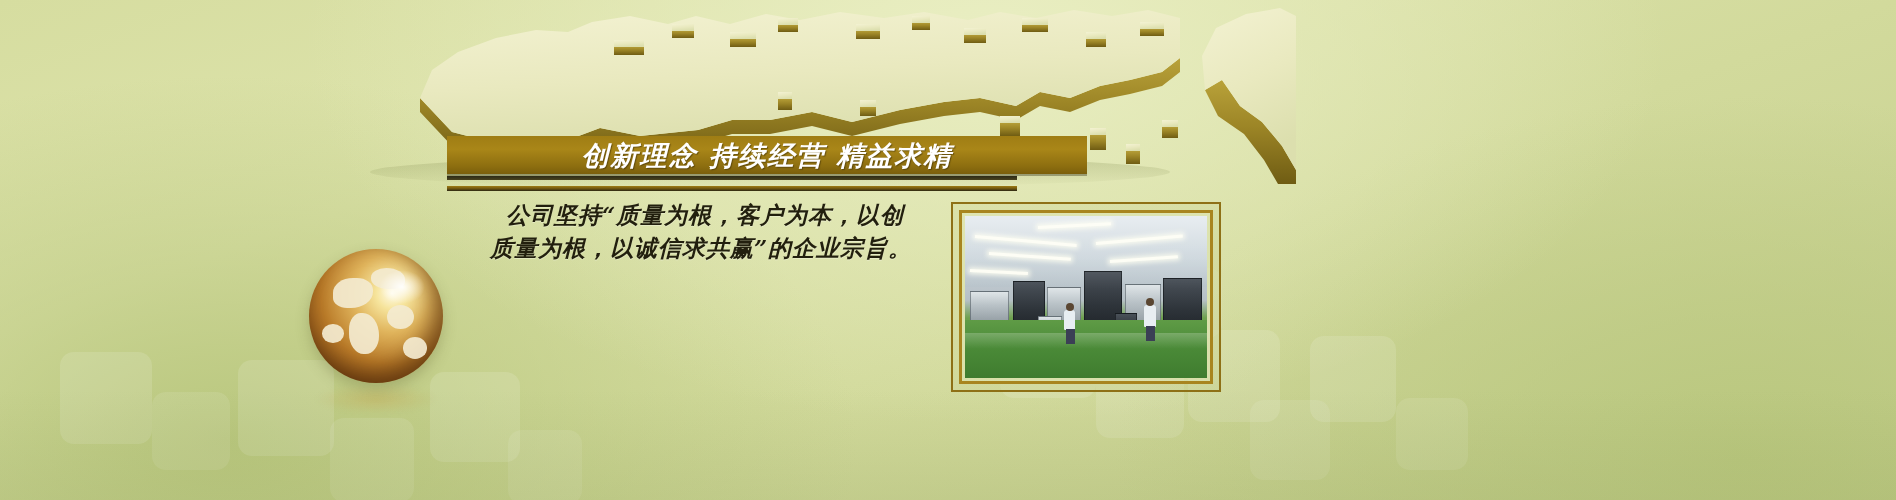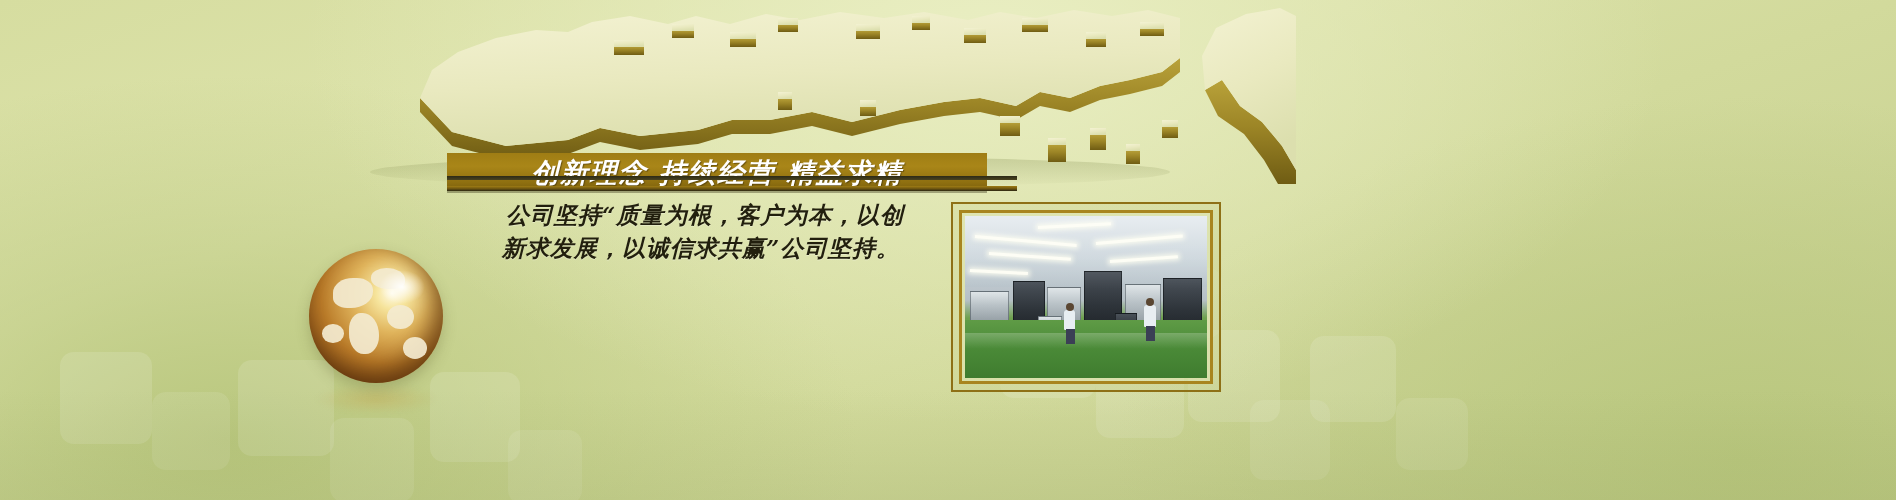--- a/index.html
+++ b/index.html
@@ -33,24 +33,24 @@
     left:300px; top:-6px;
     width:1000px; height:200px;
     pointer-events:none;
   }
   .map-wrap svg { width:100%; height:100%; display:block; }
 
   
   .headline-bar {
     position:absolute;
     left:447px; top:136px;
-    width:540px; height:38px;
+    width:640px; height:38px;
     background:linear-gradient(180deg,#9f7d14 0%, #a98618 35%, #8e6f10 78%, #7b5f0c 100%);
     box-shadow:0 2px 0 rgba(40,34,10,0.35);
-    display:flex; align-items:center; justify-content:center;margin-top:17px;
+    display:flex; align-items:center; justify-content:center;
   }
   .headline-text {
     font-family:"DejaVu Serif","Liberation Serif",serif;
     font-style:italic;
     font-weight:700;
     font-size:27px;
     letter-spacing:2px;
     color:#ffffff;
     white-space:nowrap;
     text-shadow:1px 1px 1px rgba(60,45,8,0.55);
@@ -307,21 +307,21 @@
   </div>
 
   <div class="headline-bar">
     <span class="headline-text">创新理念  持续经营  精益求精</span>
   </div>
   <div class="rule-a"></div>
   <div class="rule-b"></div>
 
   <div class="body-copy">
     <div class="body-line l1">公司坚持“质量为根，客户为本，以创</div>
-    <div class="body-line l2">新求发展，以诚信求共赢”公司坚持。</div>
+    <div class="body-line l2">质量为根，以诚信求共赢”的企业宗旨。</div>
   </div>
 
   <div class="globe-reflect"></div>
   <div class="globe">
     <div class="cont" style="left:18%;top:22%;width:30%;height:22%;border-radius:50% 40% 55% 35%;"></div>
     <div class="cont" style="left:46%;top:14%;width:26%;height:16%;border-radius:45% 55% 35% 50%;"></div>
     <div class="cont" style="left:30%;top:48%;width:22%;height:30%;border-radius:40% 55% 45% 50%;"></div>
     <div class="cont" style="left:58%;top:42%;width:20%;height:18%;border-radius:50%;"></div>
     <div class="cont" style="left:10%;top:56%;width:16%;height:14%;border-radius:50%;"></div>
     <div class="cont" style="left:70%;top:66%;width:18%;height:16%;border-radius:50%;"></div>

